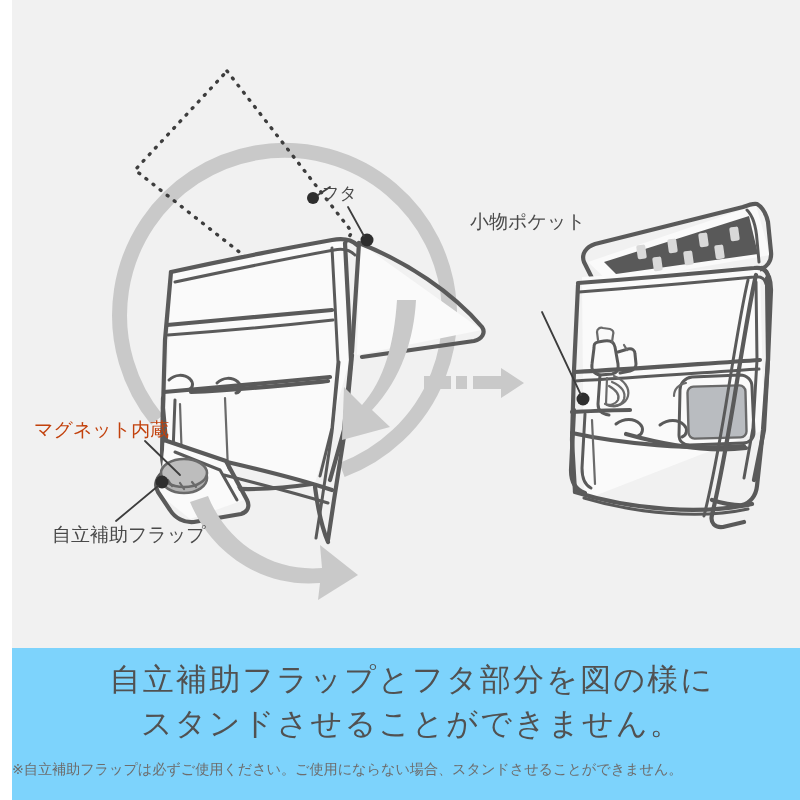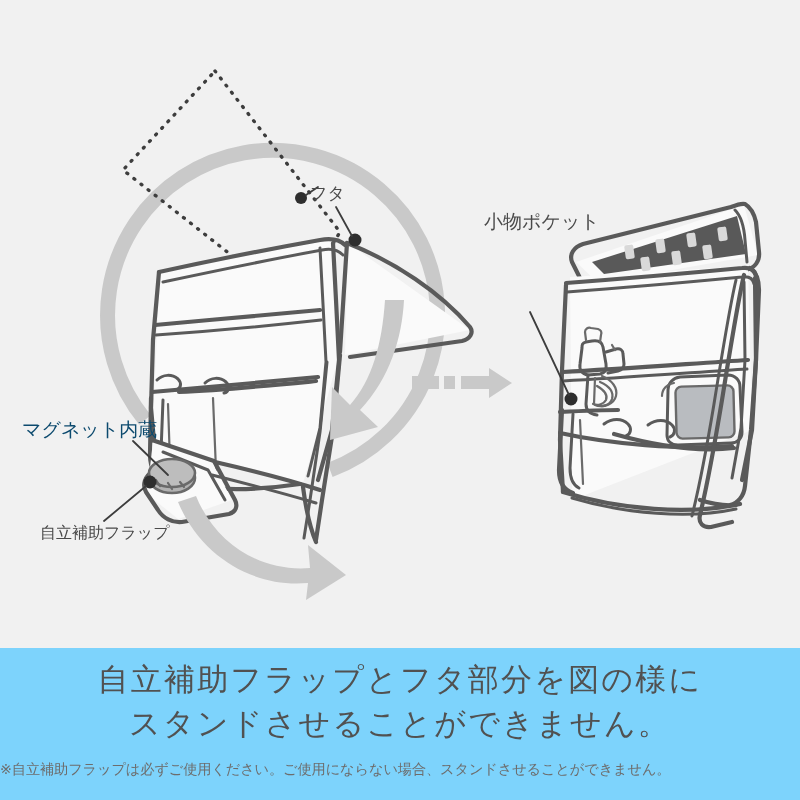--- a/index.html
+++ b/index.html
@@ -11,20 +11,21 @@
     height: 800px;
     overflow: hidden;
     font-family: "Liberation Sans", "DejaVu Sans", sans-serif;
     background: #ffffff;
   }
   #page {
     position: relative;
     width: 638px;
     height: 800px;
     background: #ffffff;
+    margin-left: 12px;
   }
   
   #illustration-panel {
     position: absolute;
     left: 0;
     top: 0;
     width: 800px;
     height: 648px;
     background: #f1f1f1;
     overflow: hidden;
@@ -43,35 +44,35 @@
     color: #4a4a4a;
     white-space: nowrap;
     line-height: 1;
   }
   #label-futa {
     left: 310px;
     top: 185px;
     font-size: 17px;
   }
   #label-komono {
-    left: 484px;
+    left: 458px;
     top: 212px;
     font-size: 19px;
   }
   #label-magnet {
     left: 22px;
     top: 420px;
     font-size: 19px;
     font-weight: 500;
-    color: #0c4a6e;
+    color: #c2410c;
   }
   #label-flap {
     left: 40px;
     top: 525px;
-    font-size: 16px;
+    font-size: 19px;
   }
   
   #caption-panel {
     position: absolute;
     left: 0;
     top: 648px;
     width: 800px;
     height: 152px;
     background: #7dd3fc;
   }

